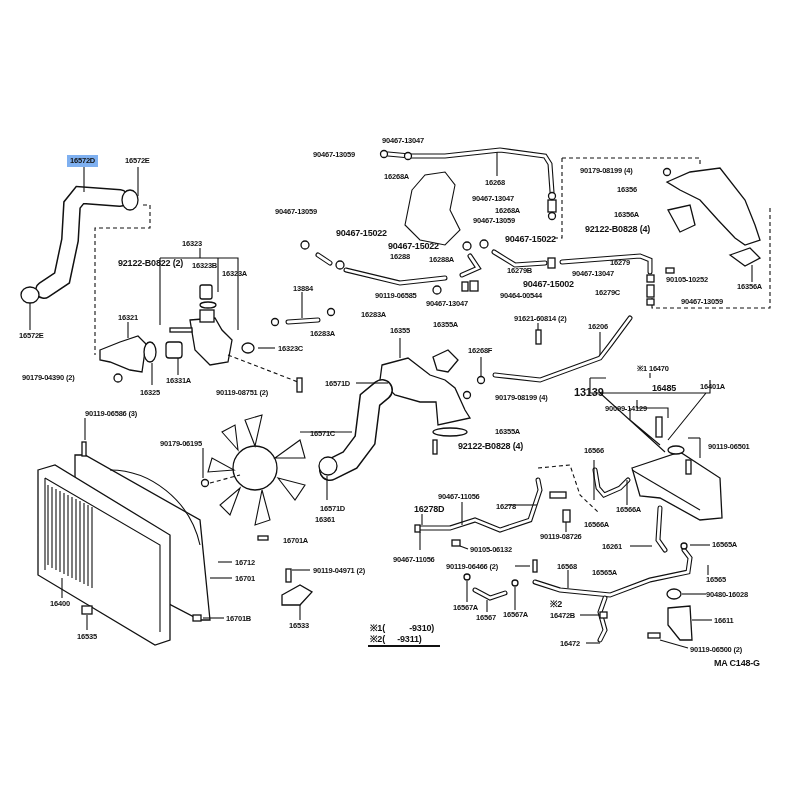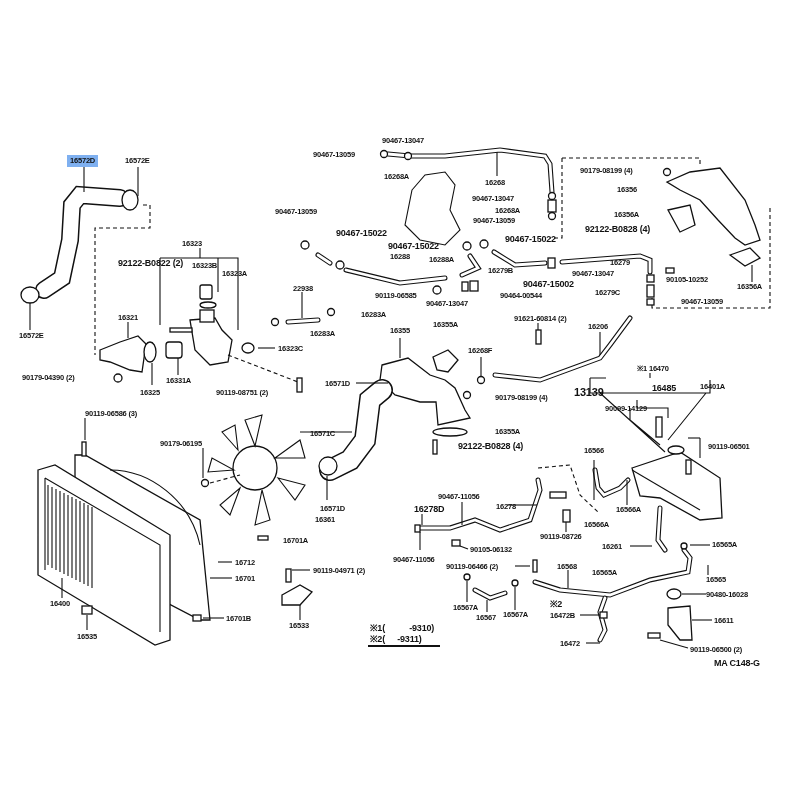--- a/index.html
+++ b/index.html
@@ -284,25 +284,25 @@
 <span class="lbl sm" style="left:473px;top:217px">90467-13059</span>
 <span class="lbl sm" style="left:275px;top:208px">90467-13059</span>
 <span class="lbl sm" style="left:309px;top:222px"></span>
 <span class="lbl md" style="left:336px;top:229px">90467-15022</span>
 <span class="lbl sm" style="left:390px;top:253px">16288</span>
 <span class="lbl sm" style="left:375px;top:292px">90119-06585</span>
 <span class="lbl sm" style="left:426px;top:300px">90467-13047</span>
 <span class="lbl md" style="left:388px;top:242px">90467-15022</span>
 <span class="lbl sm" style="left:429px;top:256px">16288A</span>
 <span class="lbl md" style="left:505px;top:235px">90467-15022</span>
-<span class="lbl sm" style="left:488px;top:267px">16279B</span>
+<span class="lbl sm" style="left:507px;top:267px">16279B</span>
 <span class="lbl md" style="left:523px;top:280px">90467-15002</span>
 <span class="lbl sm" style="left:500px;top:292px">90464-00544</span>
 
-<span class="lbl sm" style="left:293px;top:285px">22938</span>
+<span class="lbl sm" style="left:293px;top:285px">13884</span>
 <span class="lbl sm" style="left:361px;top:311px">16283A</span>
 <span class="lbl sm" style="left:310px;top:330px">16283A</span>
 
 <span class="lbl sm" style="left:580px;top:167px">90179-08199 (4)</span>
 <span class="lbl sm" style="left:617px;top:186px">16356</span>
 <span class="lbl sm" style="left:614px;top:211px">16356A</span>
 <span class="lbl md" style="left:585px;top:225px">92122-B0828 (4)</span>
 <span class="lbl sm" style="left:610px;top:259px">16279</span>
 <span class="lbl sm" style="left:572px;top:270px">90467-13047</span>
 <span class="lbl sm" style="left:666px;top:276px">90105-10252</span>

